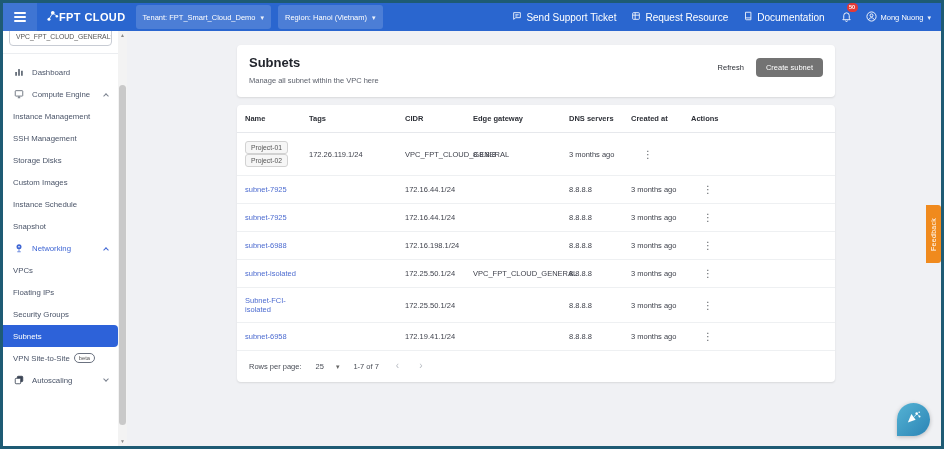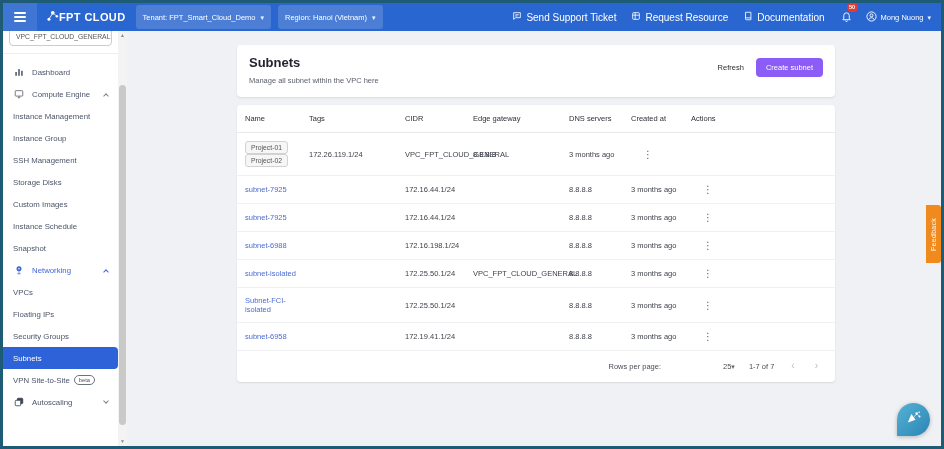--- a/index.html
+++ b/index.html
@@ -45,33 +45,33 @@
   .sb-thumb { position:absolute; top:54px; height:340px; width:7px; left:1px; background:#c9c9c9; border-radius:4px; cursor:pointer; }
 
   
   .main { flex:1; position:relative; padding:14px 0 0 110px; }
   .card { width:598px; background:#fff; border-radius:4px; box-shadow:0 1px 2px rgba(0,0,0,.10); }
   .head-card { display:flex; justify-content:space-between; align-items:flex-start; padding:10px 12px 12px 12px; }
   .page-title { font-size:13px; font-weight:bold; color:#22252d; }
   .page-sub { font-size:7.5px; color:#5a5f6a; margin-top:6px; }
   .head-actions { display:flex; align-items:center; gap:12px; margin-top:3px; }
   .refresh-btn { font-size:7.5px; color:#2b2e35; background:none; border:none; cursor:pointer; font-family:inherit; }
-  .create-btn { font-size:7.5px; color:#fff; background:#8b5cf6; border:none; border-radius:4px; padding:5px 10px; cursor:pointer; font-family:inherit; }
+  .create-btn { font-size:7.5px; color:#fff; background:#737373; border:none; border-radius:4px; padding:5px 10px; cursor:pointer; font-family:inherit; }
 
   .table-card { margin-top:8px; padding-bottom:0; }
   .tgrid { display:grid; grid-template-columns:64px 96px 68px 96px 62px 60px 1fr; align-items:center; padding:0 8px; }
   .thead { border-bottom:1px solid #e6e8ec; }
-  .thead .th { font-size:7.5px; font-weight:normal; color:#2e3138; padding:9px 6px 9px 0; }
+  .thead .th { font-size:7.5px; font-weight:bold; color:#2e3138; padding:9px 6px 9px 0; }
   .trow { border-bottom:1px solid #eef0f2; }
   .td { font-size:7.5px; color:#3c3f49; padding:8px 6px 8px 0; }
   .td a { color:#4d6cd0; text-decoration:none; word-break:break-word; cursor:pointer; }
   .tag-chip { display:inline-block; border:1px solid #d2d2d2; background:#f6f6f6; color:#555; border-radius:3px; font-size:6.8px; padding:2px 5px; margin-right:4px; }
   .dots { color:#5f6368; font-size:10px; padding-left:12px; cursor:pointer; letter-spacing:0; }
-  .pagination { display:flex; justify-content:flex-end; align-items:center; gap:14px; padding:10px 14px 11px 12px; font-size:7.5px; color:#494d56; }
-  .rpp-select { display:flex; align-items:center; gap:0; cursor:pointer;margin-left:48px; }
+  .pagination { display:flex; align-items:center; gap:14px; padding:10px 14px 11px 12px; font-size:7.5px; color:#494d56; }
+  .rpp-select { display:flex; align-items:center; gap:12px; cursor:pointer; }
   .pg-arrow { color:#b7bbc2; font-size:10px; line-height:1; cursor:pointer; padding:0 3px; }
 
   
   .feedback-tab { position:absolute; right:0; top:202px; width:15px; height:58px; background:#f08a1d; border-radius:3px 0 0 3px; color:#fff; font-size:7px; display:flex; align-items:center; justify-content:center; writing-mode:vertical-rl; transform:rotate(180deg); cursor:pointer; letter-spacing:.3px; }
   .chat-fab { position:absolute; right:11px; bottom:10px; width:33px; height:33px; border-radius:50% 50% 50% 0; background:linear-gradient(135deg,#55b3d4,#2b84b5); box-shadow:0 1px 4px rgba(0,0,0,.25); display:flex; align-items:center; justify-content:center; cursor:pointer; }
 </style>
 </head>
 <body>
 
 <div class="frame">
@@ -181,23 +181,20 @@
                 <svg width="10" height="10" viewBox="0 0 24 24" fill="none" stroke="#5b6470" stroke-width="2">
                   <rect x="3" y="4" width="18" height="13" rx="1.5"></rect>
                   <path d="M9 21h6M12 17v4"></path>
                 </svg>
               </span>
             <span class="lbl">Compute Engine</span>
             <span class="chev up"></span>
           </div>
           <div class="sb-item lvl2">
               <span class="lbl">Instance Management</span>
-            </div>
-          <div class="sb-item lvl2">
-              <span class="lbl">Instance Group</span>
             </div>
           <div class="sb-item lvl2">
               <span class="lbl">SSH Management</span>
             </div>
           <div class="sb-item lvl2">
               <span class="lbl">Storage Disks</span>
             </div>
           <div class="sb-item lvl2">
               <span class="lbl">Custom Images</span>
             </div>

